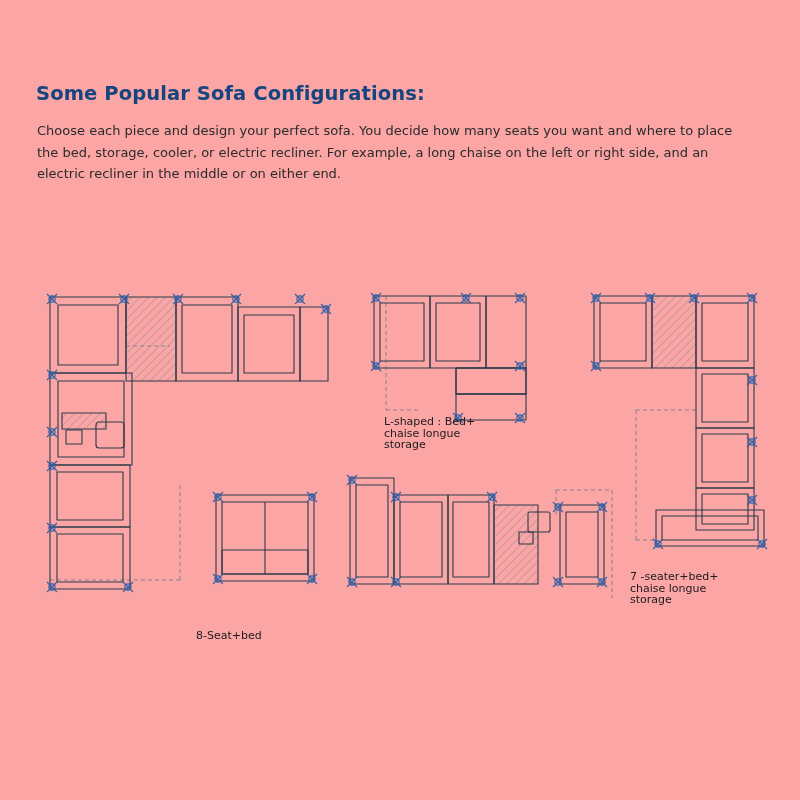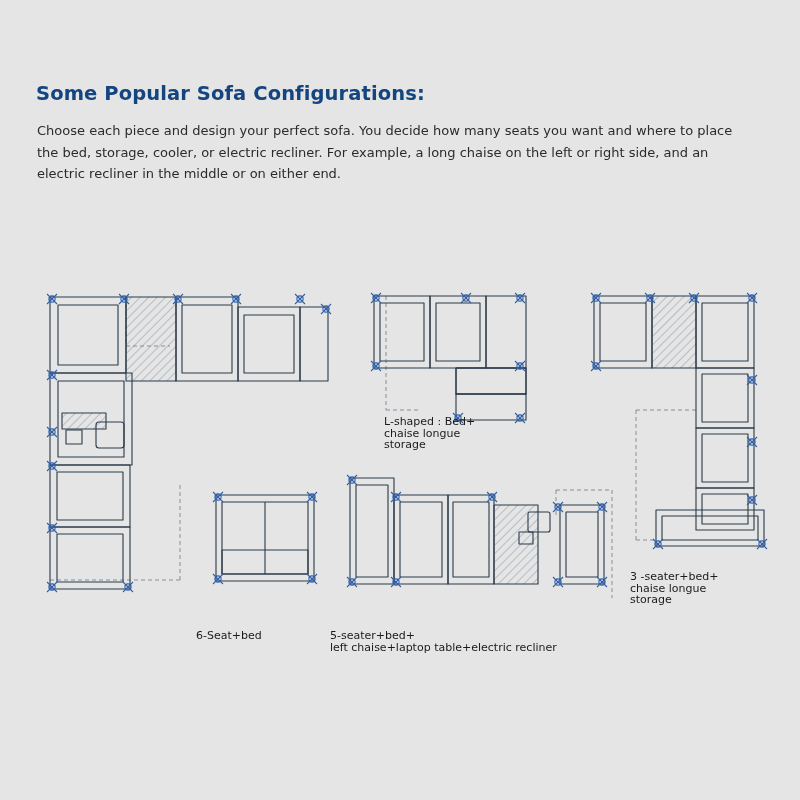--- a/index.html
+++ b/index.html
@@ -10,21 +10,21 @@
     width: 800px;
     height: 800px;
     background: #ffffff;
     font-family: "DejaVu Sans", sans-serif;
     overflow: hidden;
     position: relative;
   }
   .page {
     position: absolute;
     inset: 0;
-    background: #e5e5e5;
+    background: #fca5a5;
   }
   
   .page::before {
     content: "";
     position: absolute;
     inset: 0;
     border-radius: 10px;
     pointer-events: none;
   }
 
@@ -254,23 +254,21 @@
           <use href="#cm" x="752" y="192"></use>
           <use href="#cm" x="752" y="250"></use>
           <use href="#cm" x="658" y="294"></use>
           <use href="#cm" x="762" y="294"></use>
         </g>
 
       </g>
     </svg>
   </div>
 
-  <div class="caption cap-2">6-Seat+bed</div>
-  <div class="caption cap-3">5-seater+bed+
-left chaise+laptop table+electric recliner</div>
+  <div class="caption cap-2">8-Seat+bed</div>
   <div class="caption cap-4">L-shaped : Bed+
 chaise longue
 storage</div>
-  <div class="caption cap-5">3 -seater+bed+
+  <div class="caption cap-5">7 -seater+bed+
 chaise longue
 storage</div>
 
 </div>
 
 </body></html>

